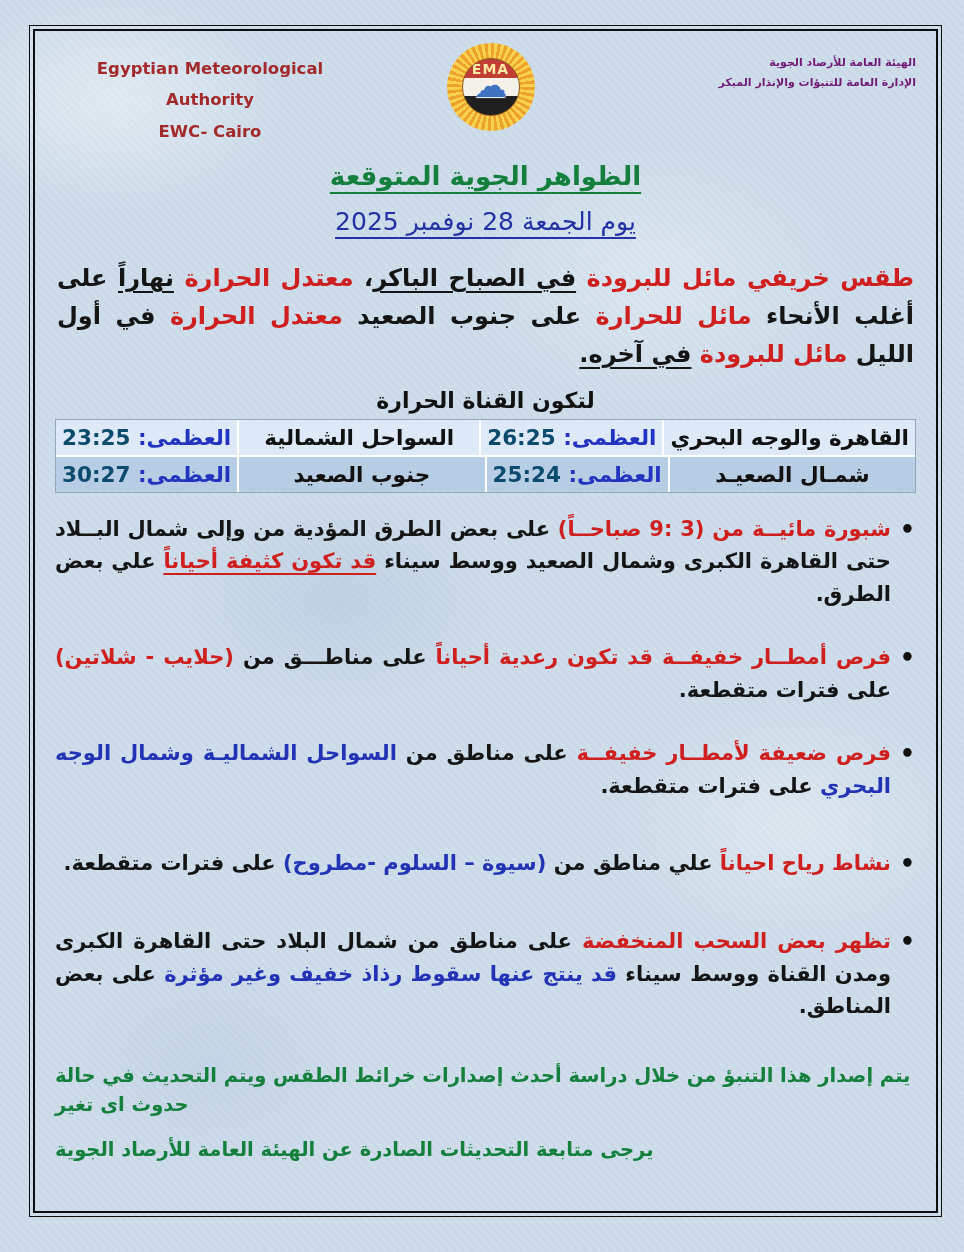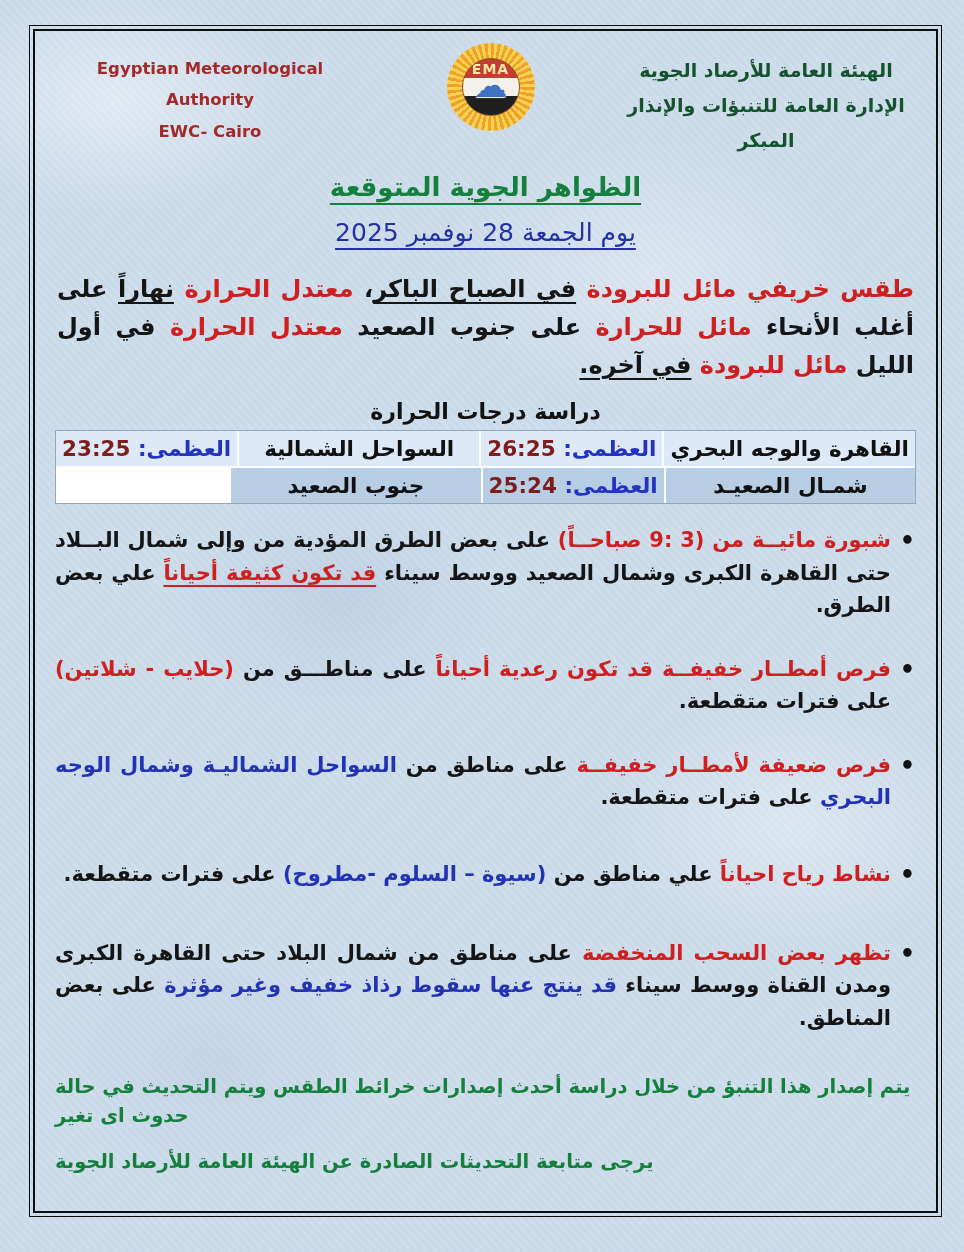--- a/index.html
+++ b/index.html
@@ -19,21 +19,21 @@
     position:absolute;left:33px;top:29px;width:905px;height:1184px;
     box-sizing:border-box;
     border:2.5px solid #0d0d0d;
     outline:1.5px solid #0d0d0d;
     outline-offset:3px;
     padding:14px 20px 0 20px;
     direction:rtl;
   }
   
   .hdr{display:flex;justify-content:space-between;align-items:flex-start;}
-  .hdr-ar{width:300px;text-align:center;color:#14532d;font-weight:bold;font-size:19px;line-height:1.85;padding-top:8px;}
+  .hdr-ar{width:300px;text-align:right;color:#701a75;font-weight:bold;font-size:11px;line-height:1.85;padding-top:8px;}
   .hdr-en{width:310px;text-align:center;color:#a32a2a;font-weight:bold;font-size:16.5px;line-height:1.9;direction:ltr;padding-top:8px;}
   .logo{width:88px;height:88px;border-radius:50%;flex:0 0 auto;
     background:repeating-conic-gradient(#eca22c 0deg 4.5deg,#f8d14e 4.5deg 9deg);
     display:flex;align-items:center;justify-content:center;margin-top:-2px;}
   .logo-inner{width:56px;height:56px;border-radius:50%;position:relative;overflow:hidden;border:1px solid #8a5a20;
     background:linear-gradient(180deg,#c23d33 0%,#c23d33 34%,#f3f1ea 34%,#f3f1ea 66%,#1f1f1f 66%,#1f1f1f 100%);}
   .logo-ema{position:absolute;top:2px;left:0;right:0;text-align:center;font-size:14px;color:#ffe9a0;font-weight:bold;letter-spacing:1px;direction:ltr;}
   .logo-cloud{position:absolute;top:50%;left:50%;transform:translate(-50%,-56%);font-size:34px;color:#3f72c0;text-shadow:0 1px 1px #fff;line-height:1;}
   
   .title{margin:14px 0 0 0;text-align:center;font-size:26px;font-weight:bold;color:#15803d;
@@ -48,21 +48,21 @@
   .seg-u{text-decoration:underline;text-decoration-thickness:2px;text-underline-offset:5px;}
   
   .caption{margin:14px 0 6px 0;text-align:center;font-size:22px;font-weight:bold;color:#111;}
   .temp-table{background:#fff;border:1px solid #93a7ba;display:flex;flex-direction:column;gap:2px;}
   .t-row{display:grid;grid-template-columns:1.18fr .82fr 1.18fr .82fr;gap:2px;}
   .row-light > .cell{background:#dde9f6;}
   .row-dark  > .cell{background:#b7cde3;}
   .cell{padding:5px 6px;text-align:center;font-size:21.5px;font-weight:bold;white-space:nowrap;}
   .c-region{color:#111;}
   .t-label{color:#2233c0;}
-  .t-value{color:#7f1d1d;}
+  .t-value{color:#0c4a6e;}
   
   .bullets{list-style:none;margin:20px 0 0 0;padding:0;}
   .bullet{position:relative;padding-right:25px;font-size:21px;font-weight:bold;line-height:1.55;text-align:justify;}
   .bullet::before{content:"•";position:absolute;right:1px;top:-1px;color:#111;font-size:24px;}
   .bullet.mb1{margin-bottom:31px;}
   .bullet.mb2{margin-bottom:31px;}
   .bullet.mb3{margin-bottom:44px;}
   .bullet.mb4{margin-bottom:46px;margin-top:40px;}
   
   .notes{margin-top:38px;text-align:left;color:#15803d;font-weight:bold;font-size:19.5px;}
@@ -88,21 +88,21 @@
       <div>Egyptian Meteorological Authority</div>
       <div>EWC- Cairo</div>
     </div>
   </header>
 
   <h1 class="title">الظواهر الجوية المتوقعة</h1>
   <h2 class="date">يوم الجمعة 28 نوفمبر 2025</h2>
 
   <p class="intro"><span class="seg-red">طقس خريفي مائل للبرودة </span><span class="seg-black seg-u">في الصباح الباكر</span><span class="seg-black">، </span><span class="seg-red">معتدل الحرارة </span><span class="seg-black seg-u">نهاراً</span><span class="seg-black"> على أغلب الأنحاء </span><span class="seg-red">مائل للحرارة </span><span class="seg-black">على جنوب الصعيد </span><span class="seg-red">معتدل الحرارة </span><span class="seg-black">في أول الليل </span><span class="seg-red">مائل للبرودة </span><span class="seg-black seg-u">في آخره.</span></p>
 
-  <div class="caption">دراسة درجات الحرارة</div>
+  <div class="caption">لتكون القناة الحرارة</div>
 
   <div class="temp-table">
     <div class="t-row row-light">
       <div class="cell c-region">القاهرة والوجه البحري</div>
       <div class="cell c-temp">
         <span class="t-label">العظمى:</span>
         <span class="t-value">26:25</span>
       </div>
       <div class="cell c-region">السواحل الشمالية</div>
       <div class="cell c-temp">
@@ -110,20 +110,24 @@
         <span class="t-value">23:25</span>
       </div>
     </div>
     <div class="t-row row-dark">
       <div class="cell c-region">شمـال الصعيـد</div>
       <div class="cell c-temp">
         <span class="t-label">العظمى:</span>
         <span class="t-value">25:24</span>
       </div>
       <div class="cell c-region">جنوب الصعيد</div>
+      <div class="cell c-temp">
+        <span class="t-label">العظمى:</span>
+        <span class="t-value">30:27</span>
+      </div>
     </div>
   </div>
 
   <ul class="bullets">
     <li class="bullet mb1"><span class="seg-red">شبورة مائيــة من (3 :9 صباحــاً) </span><span class="seg-black">على بعض الطرق المؤدية من وإلى شمال البــلاد حتى القاهرة الكبرى وشمال الصعيد ووسط سيناء </span><span class="seg-red seg-u">قد تكون كثيفة أحياناً</span><span class="seg-black"> علي بعض الطرق.</span></li>
     <li class="bullet mb2"><span class="seg-red">فرص أمطــار خفيفــة قد تكون رعدية أحياناً </span><span class="seg-black">على مناطـــق من </span><span class="seg-red">(حلايب - شلاتين)</span><span class="seg-black"> على فترات متقطعة.</span></li>
     <li class="bullet mb3"><span class="seg-red">فرص ضعيفة لأمطــار خفيفــة </span><span class="seg-black">على مناطق من </span><span class="seg-blue">السواحل الشماليـة وشمال الوجه البحري</span><span class="seg-black"> على فترات متقطعة.</span></li>
     <li class="bullet mb4"><span class="seg-red">نشاط رياح احياناً </span><span class="seg-black">علي مناطق من </span><span class="seg-blue">(سيوة – السلوم -مطروح)</span><span class="seg-black"> على فترات متقطعة.</span></li>
     <li class="bullet"><span class="seg-red">تظهر بعض السحب المنخفضة </span><span class="seg-black">على مناطق من شمال البلاد حتى القاهرة الكبرى ومدن القناة ووسط سيناء </span><span class="seg-blue">قد ينتج عنها سقوط رذاذ خفيف وغير مؤثرة </span><span class="seg-black">على بعض المناطق.</span></li>
   </ul>

